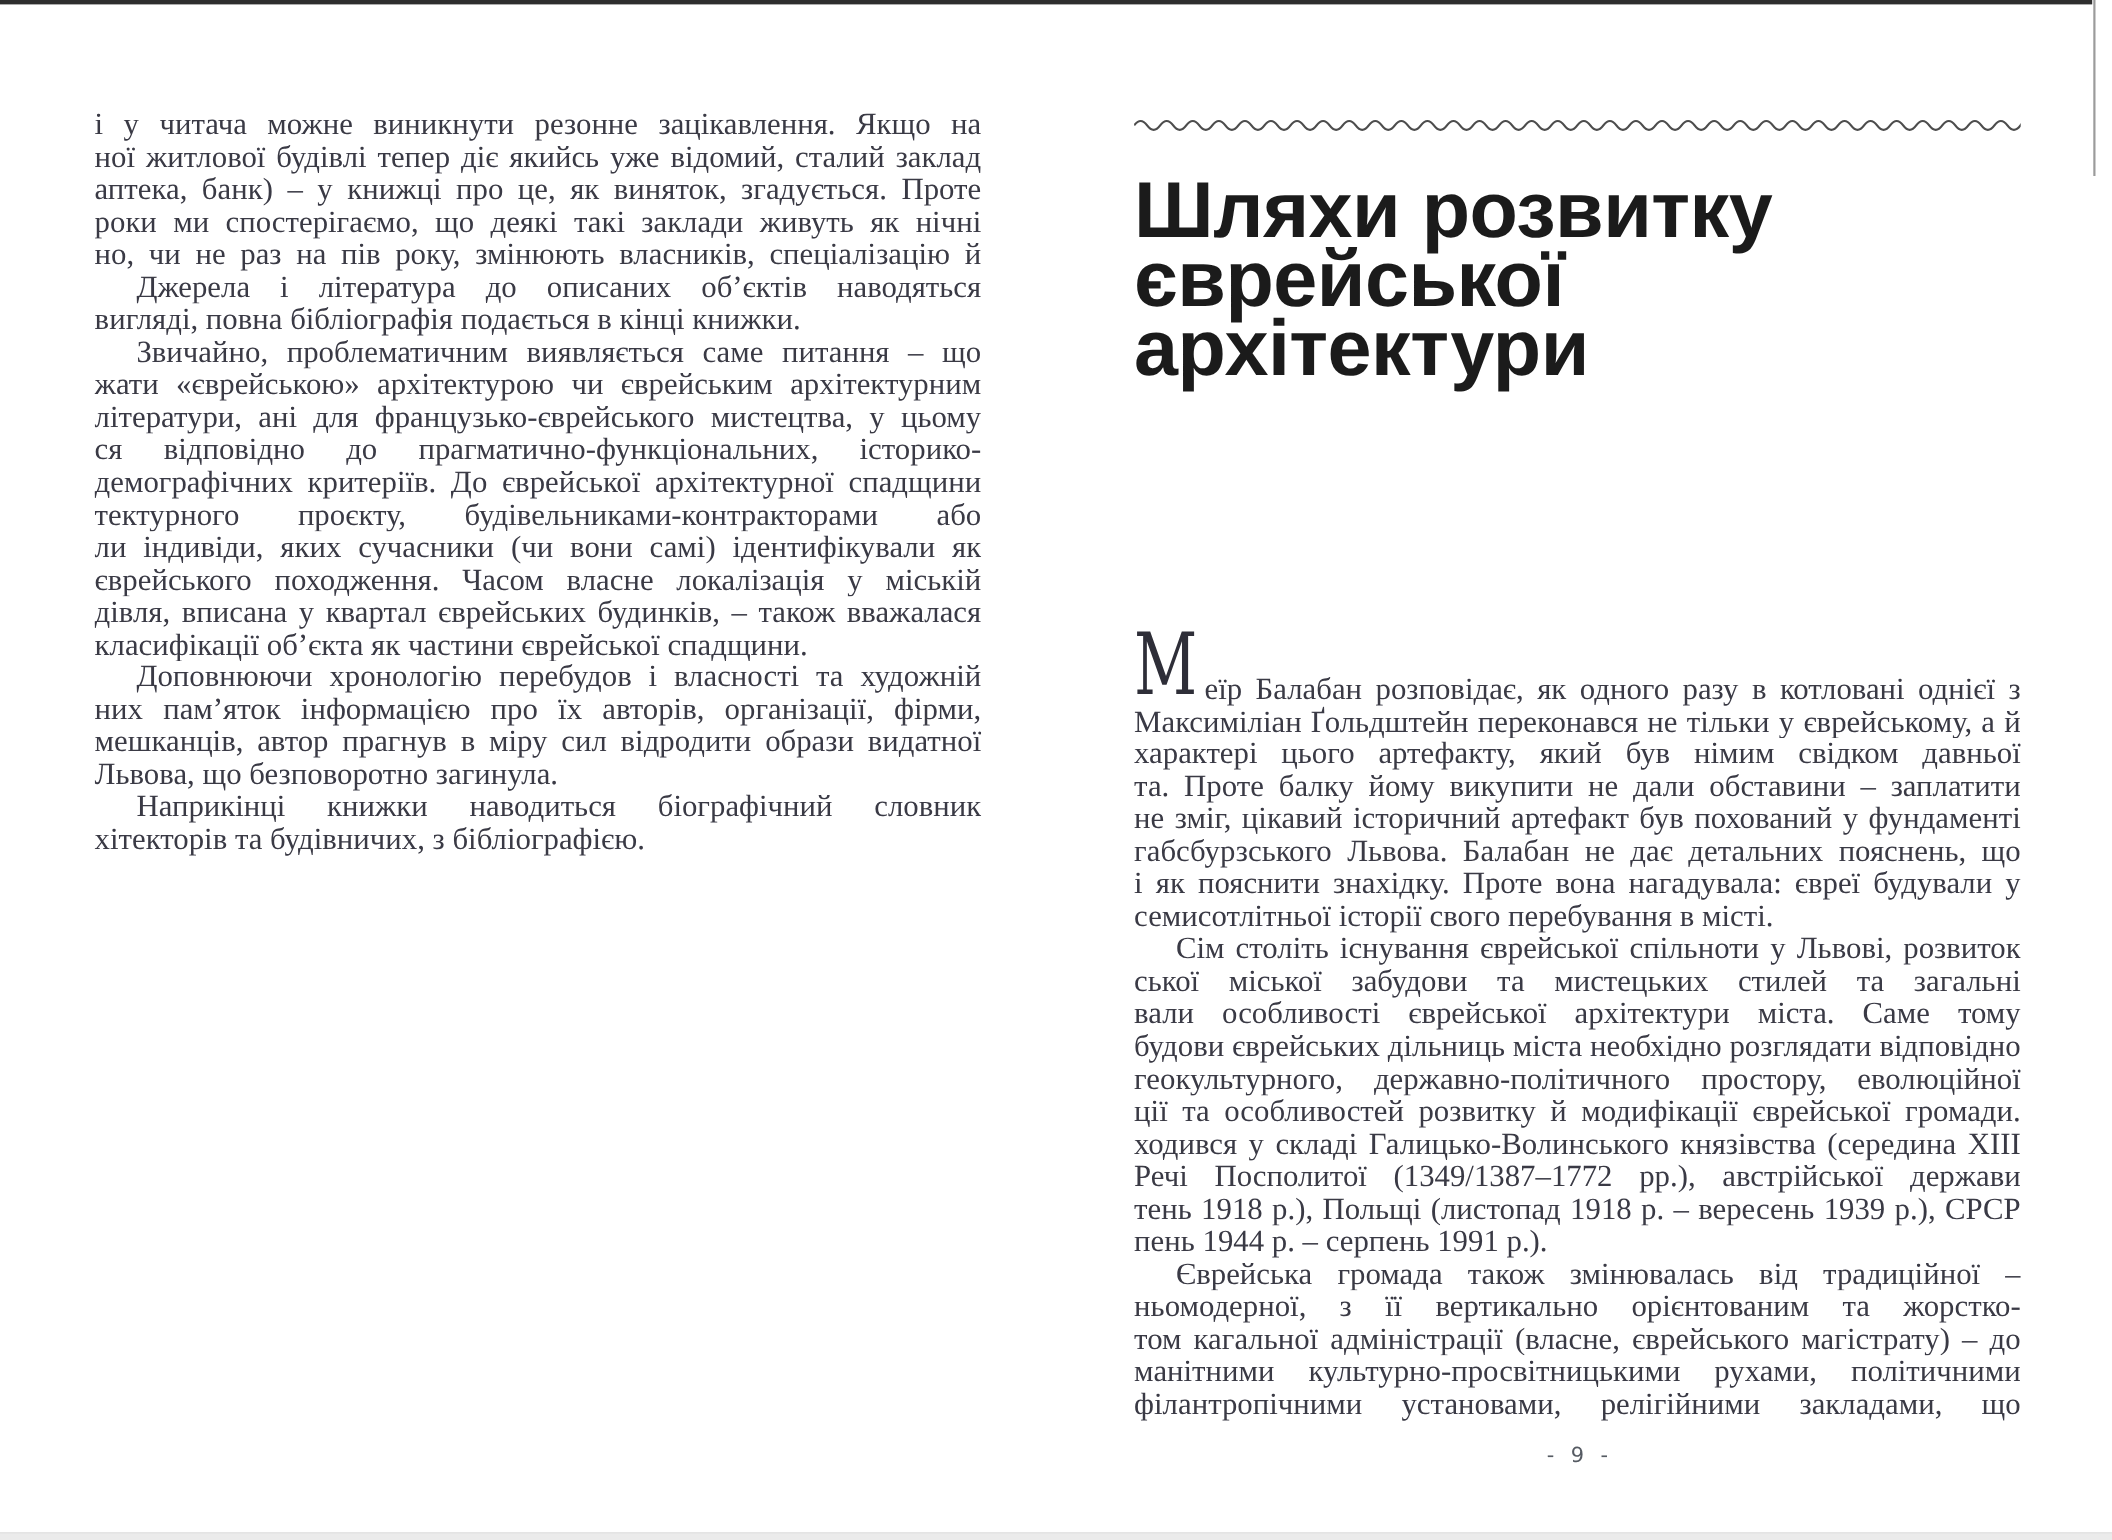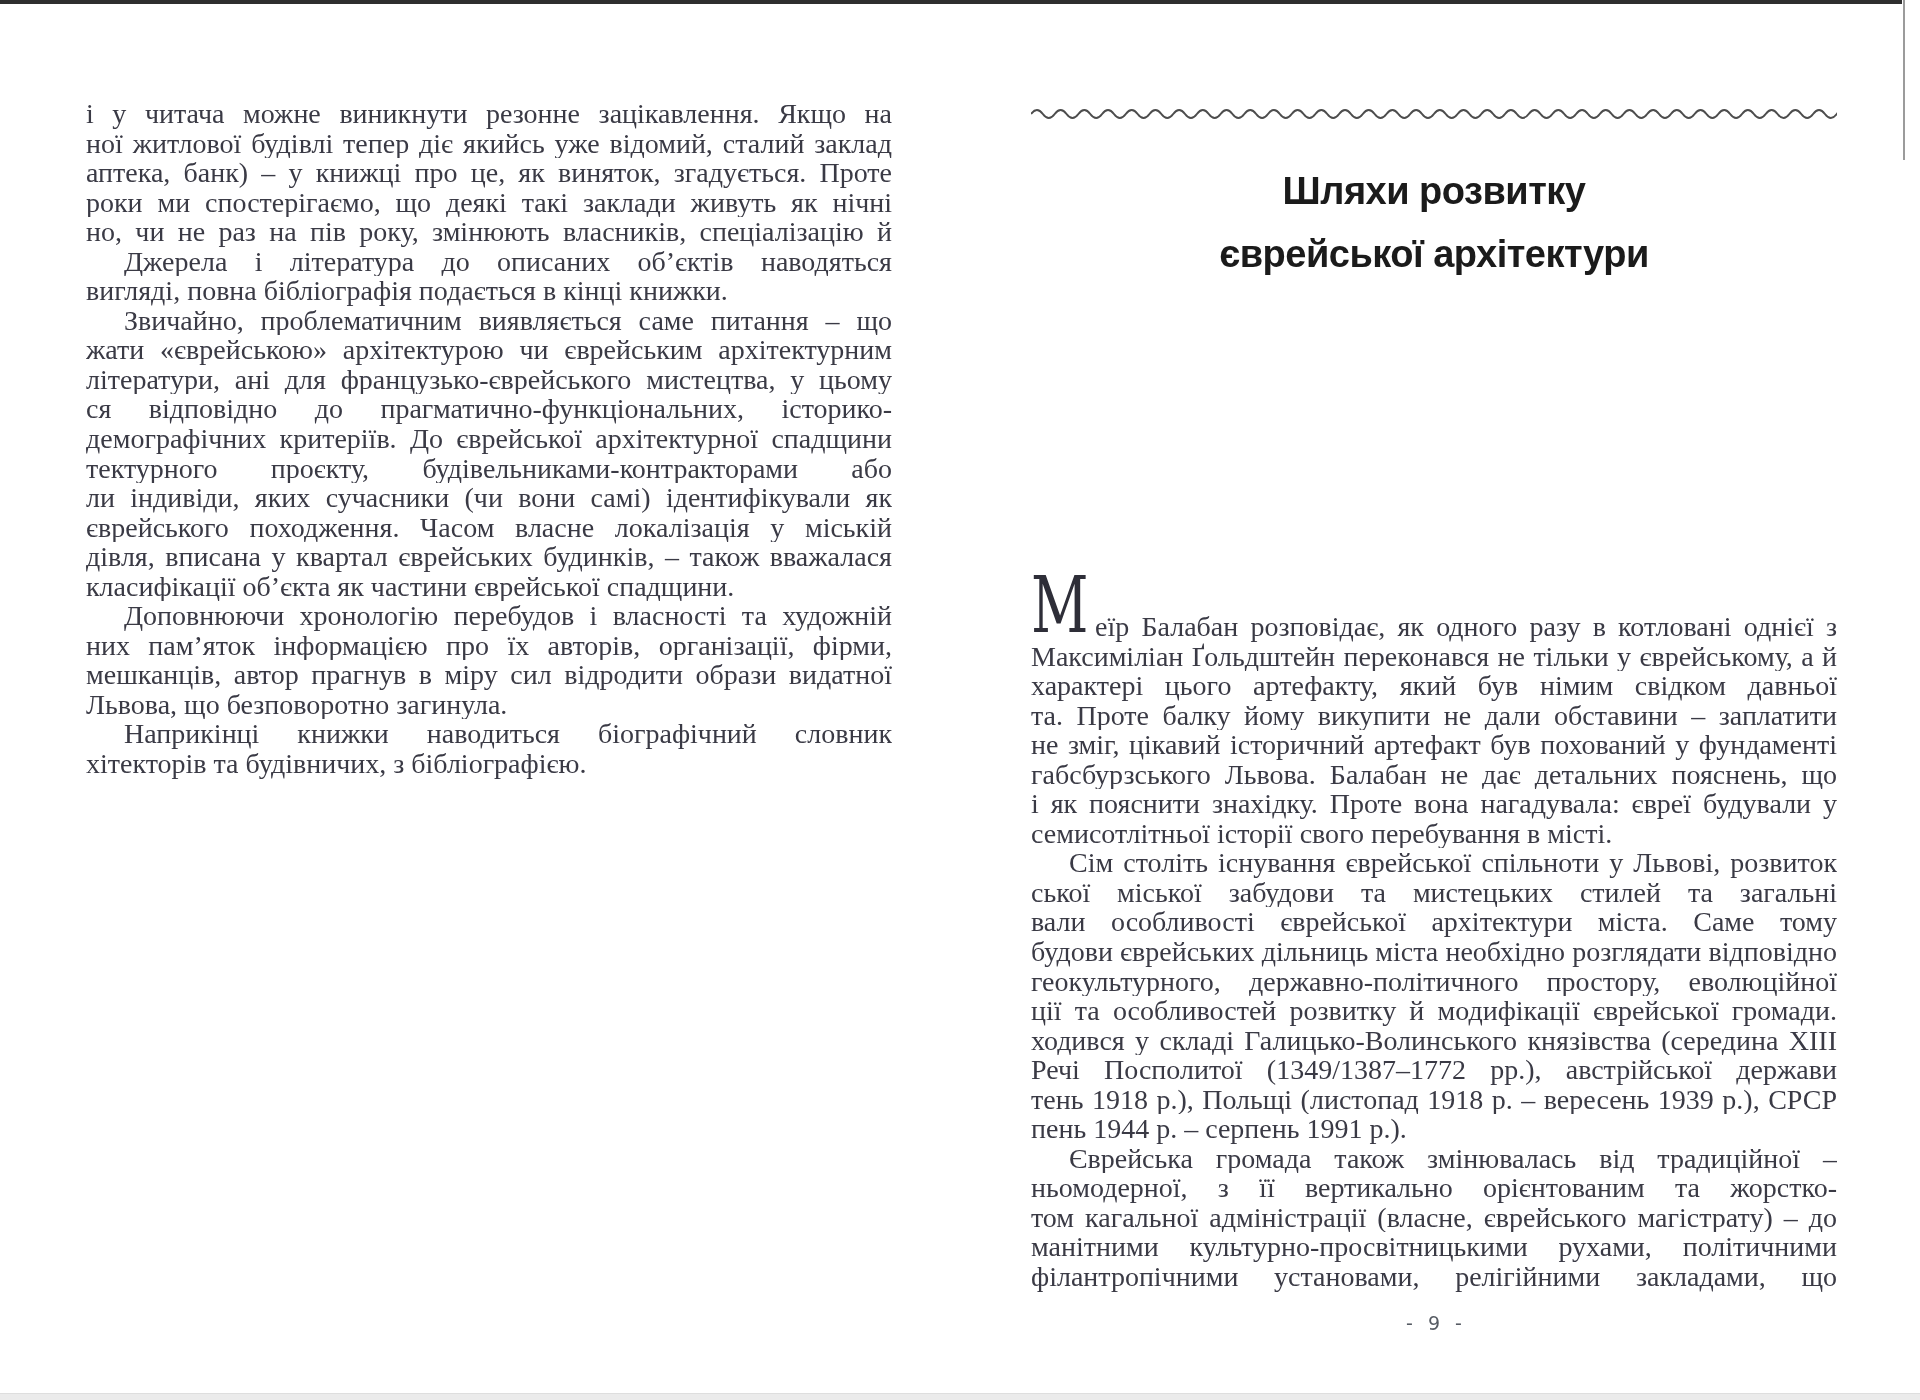--- a/index.html
+++ b/index.html
@@ -28,23 +28,22 @@
     text-align:justify;text-align-last:justify;
   }
   .ln.pend{text-align-last:left;}
   .ln.indent{text-indent:38px;}
   .ln.dco{margin-left:64px;margin-top:41px;}
 
   
   #chapter-title{
     position:absolute;left:0;top:160px;width:806px;
     font-family:"Liberation Sans", sans-serif;font-weight:bold;
-    font-size:38px;line-height:63px;letter-spacing:-0.5px;
+    font-size:72px;line-height:63px;letter-spacing:-0.5px;
     color:#1b1b1b;
-    text-align:center;
   }
   
   #wave-wrap{position:absolute;left:0;top:106px;width:806px;height:16px;}
 
   
   #drop-cap{
     position:absolute;left:0;top:566px;
     font-family:"DejaVu Serif", serif;
     font-size:78px;line-height:78px;color:#2e2e38;
     transform:scaleX(0.72);transform-origin:left top;

